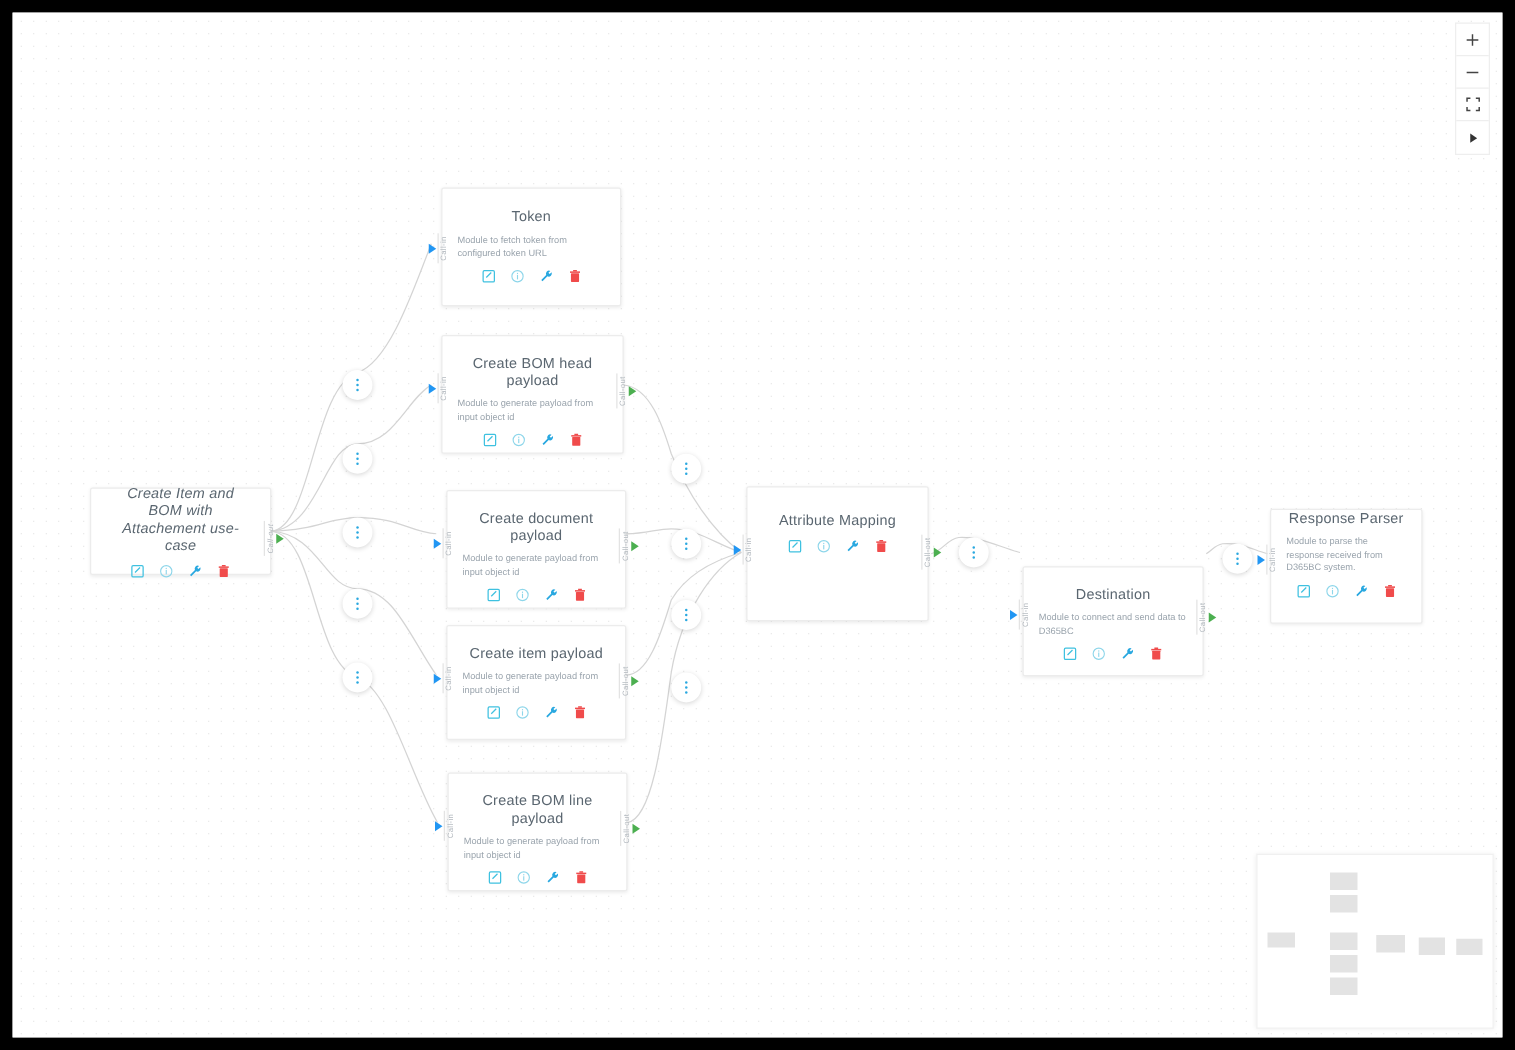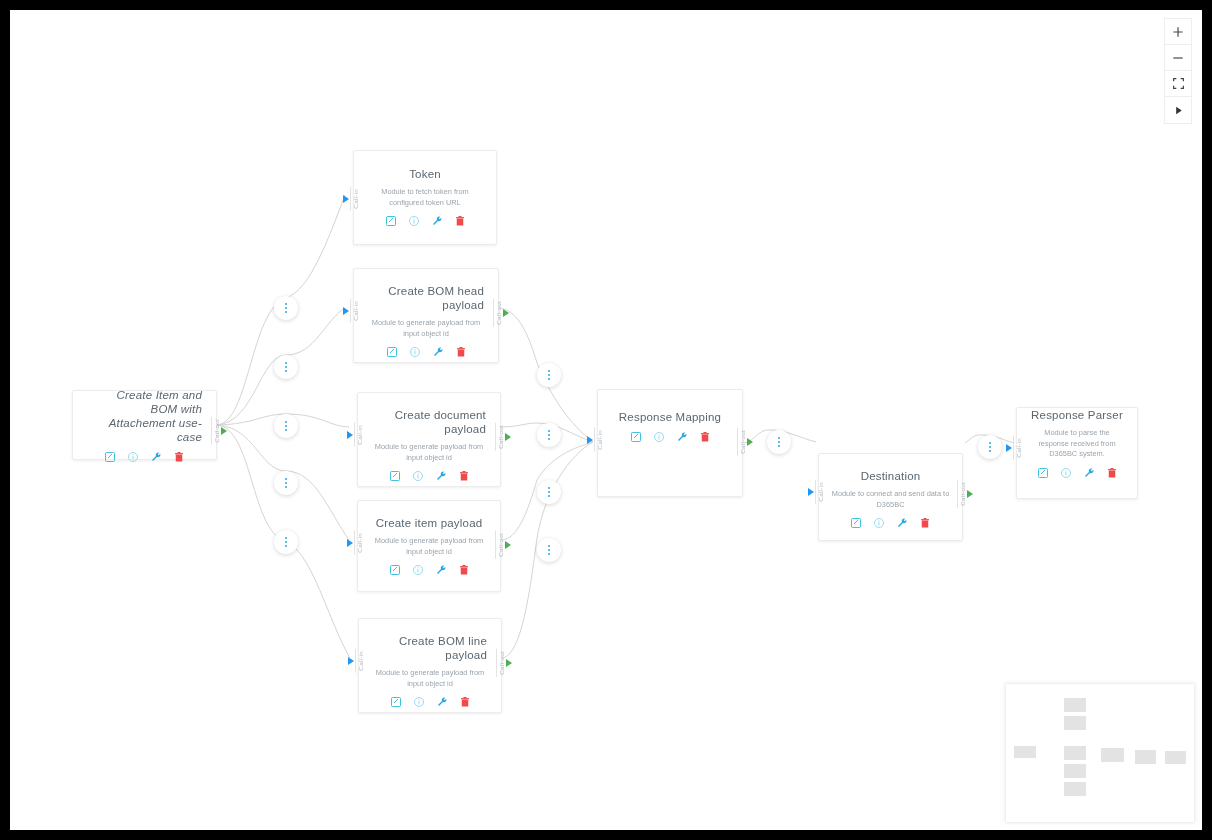--- a/index.html
+++ b/index.html
@@ -33,29 +33,29 @@
     border: 1px solid #ececec;
     box-shadow: 0 1px 3px rgba(0,0,0,0.07);
     border-radius: 2px;
     display: flex;
     flex-direction: column;
     align-items: center;
   }
   .node-title {
     color: #5a6670;
     font-size: 11.5px;
-    text-align: right;
+    text-align: center;
     line-height: 14px;
     letter-spacing: .2px;
     padding: 0 14px;
   }
   .node-desc {
     color: #9aa4ad;
     font-size: 7.4px;
-    text-align: center;
+    text-align: left;
     line-height: 10.5px;
     padding: 0 12px;
     margin-top: 6px;
   }
   .node-actions {
     display: flex;
     gap: 11px;
     align-items: center;
     margin-top: 7px;
   }
@@ -343,21 +343,21 @@
       <span class="tri"></span>
       <span class="port-label">Call-in</span>
     </div>
     <div class="port port-out" style="top:30px;">
       <span class="port-label">Call-out</span>
       <span class="tri"></span>
     </div>
   </div>
 
   <div class="node" style="left:587px; top:379px; width:146px; height:108px; padding-top:20px;">
-    <div class="node-title">Response Mapping</div>
+    <div class="node-title">Attribute Mapping</div>
     <div class="node-actions">
       <svg class="act" viewBox="0 0 24 24">
           <rect x="3" y="3" width="18" height="18" rx="2" fill="none" stroke="#3fc1e0" stroke-width="2"></rect>
           <path d="M8 14l8-8" stroke="#3fc1e0" stroke-width="2"></path>
         </svg>
       <svg class="act" viewBox="0 0 24 24">
           <circle cx="12" cy="12" r="9" fill="none" stroke="#8ed6ea" stroke-width="1.8"></circle>
           <rect x="11.1" y="10" width="1.8" height="7" fill="#8ed6ea"></rect>
           <rect x="11.1" y="6.6" width="1.8" height="2" fill="#8ed6ea"></rect>
         </svg>

